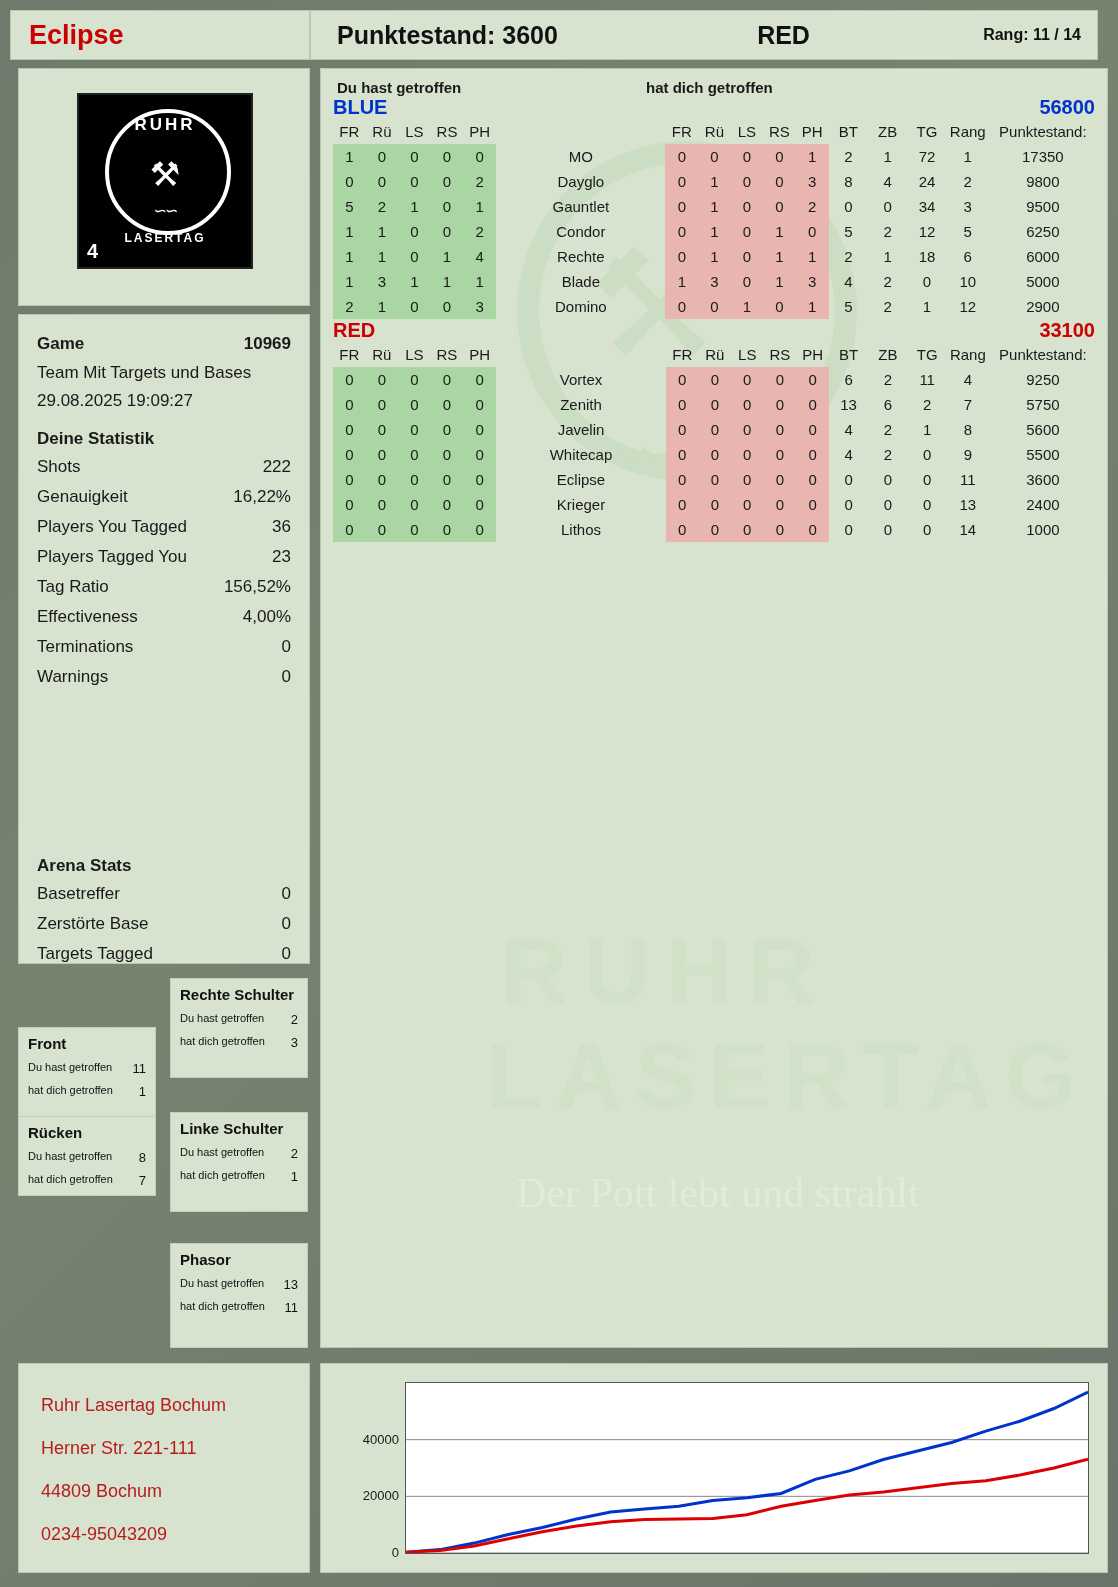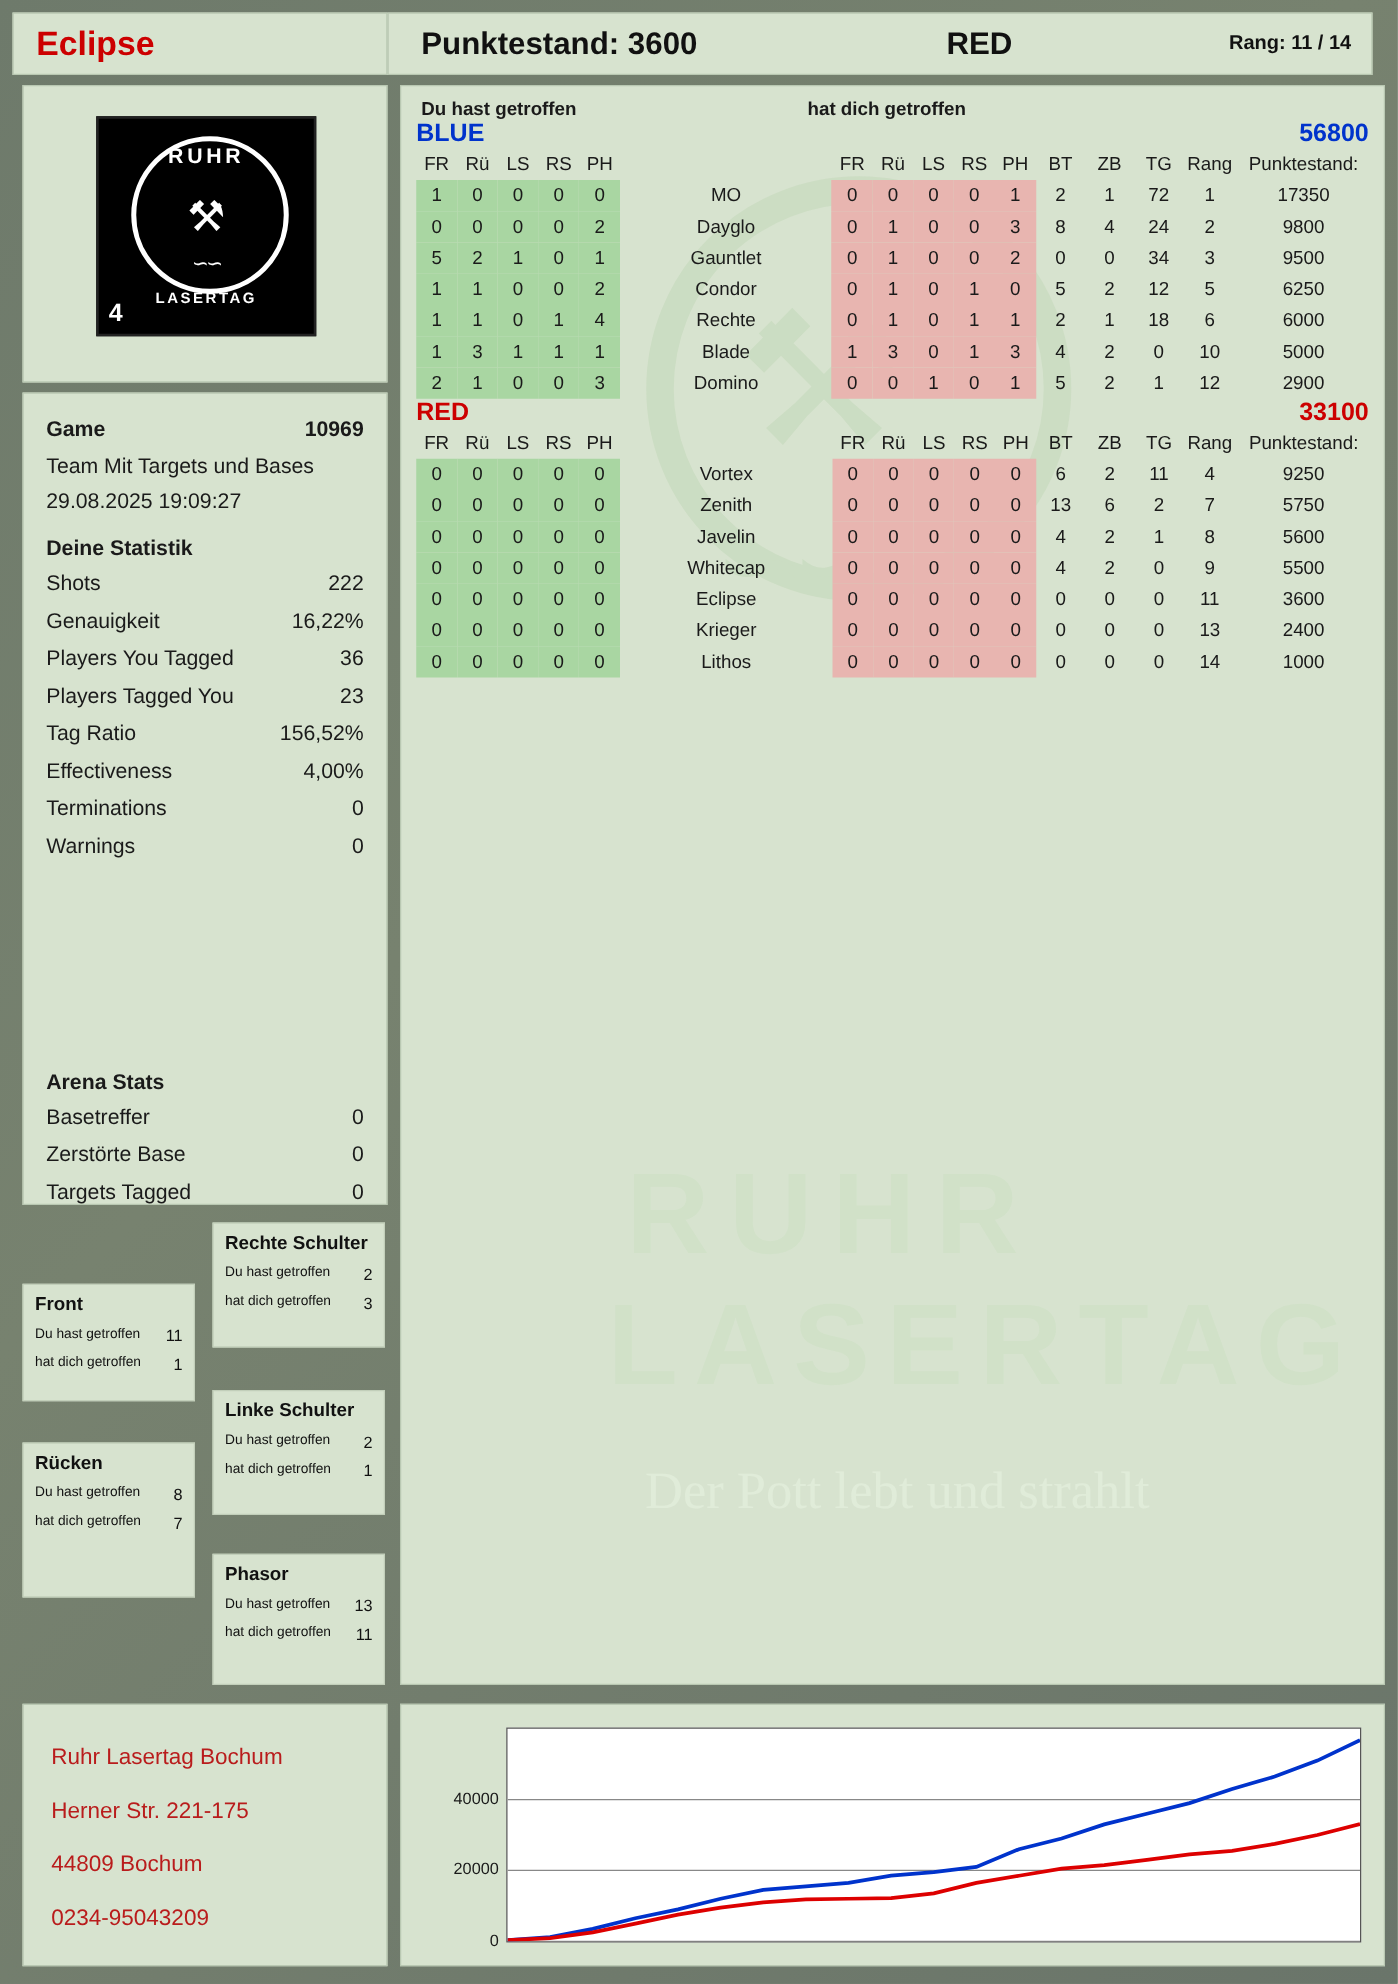--- a/index.html
+++ b/index.html
@@ -115,21 +115,21 @@
   }
   .zone .zrow {
     display: flex; justify-content: space-between;
     font-size: 11px; color: #111; padding: 4px 0;
   }
   .zone .zrow .zval { font-size: 13px; }
 
   #zone-rs { left: 170px; top: 978px; width: 138px; height: 100px; }
   #zone-front { left: 18px; top: 1027px; width: 138px; height: 94px; }
   #zone-ls { left: 170px; top: 1112px; width: 138px; height: 100px; }
-  #zone-back { left: 18px; top: 1154px; width: 138px; height: 124px; }
+  #zone-back { left: 18px; top: 1116px; width: 138px; height: 80px; }
   #zone-ph { left: 170px; top: 1243px; width: 138px; height: 105px; }
 
   
   #address-panel {
     position: absolute; left: 18px; top: 1363px;
     width: 292px; height: 210px;
     background: #d7e3cf;
     padding: 20px 22px;
   }
   #address-panel div { font-size: 18px; color: #b91c1c; padding: 11px 0; }
@@ -368,21 +368,21 @@
         <span class="zval">13</span>
       </div>
     <div class="zrow">
         <span>hat dich getroffen</span>
         <span class="zval">11</span>
       </div>
   </div>
 
   <div id="address-panel" class="panel">
     <div>Ruhr Lasertag Bochum</div>
-    <div>Herner Str. 221-175</div>
+    <div>Herner Str. 221-111</div>
     <div>44809 Bochum</div>
     <div>0234-95043209</div>
   </div>
 
   <div id="main-panel" class="panel">
     <div id="watermark">
       <div id="wm-circle"></div>
       <div id="wm-ham">⚒</div>
       <div id="wm-wave">∽∽</div>
       <div id="wm-ruhr">RUHR</div>

